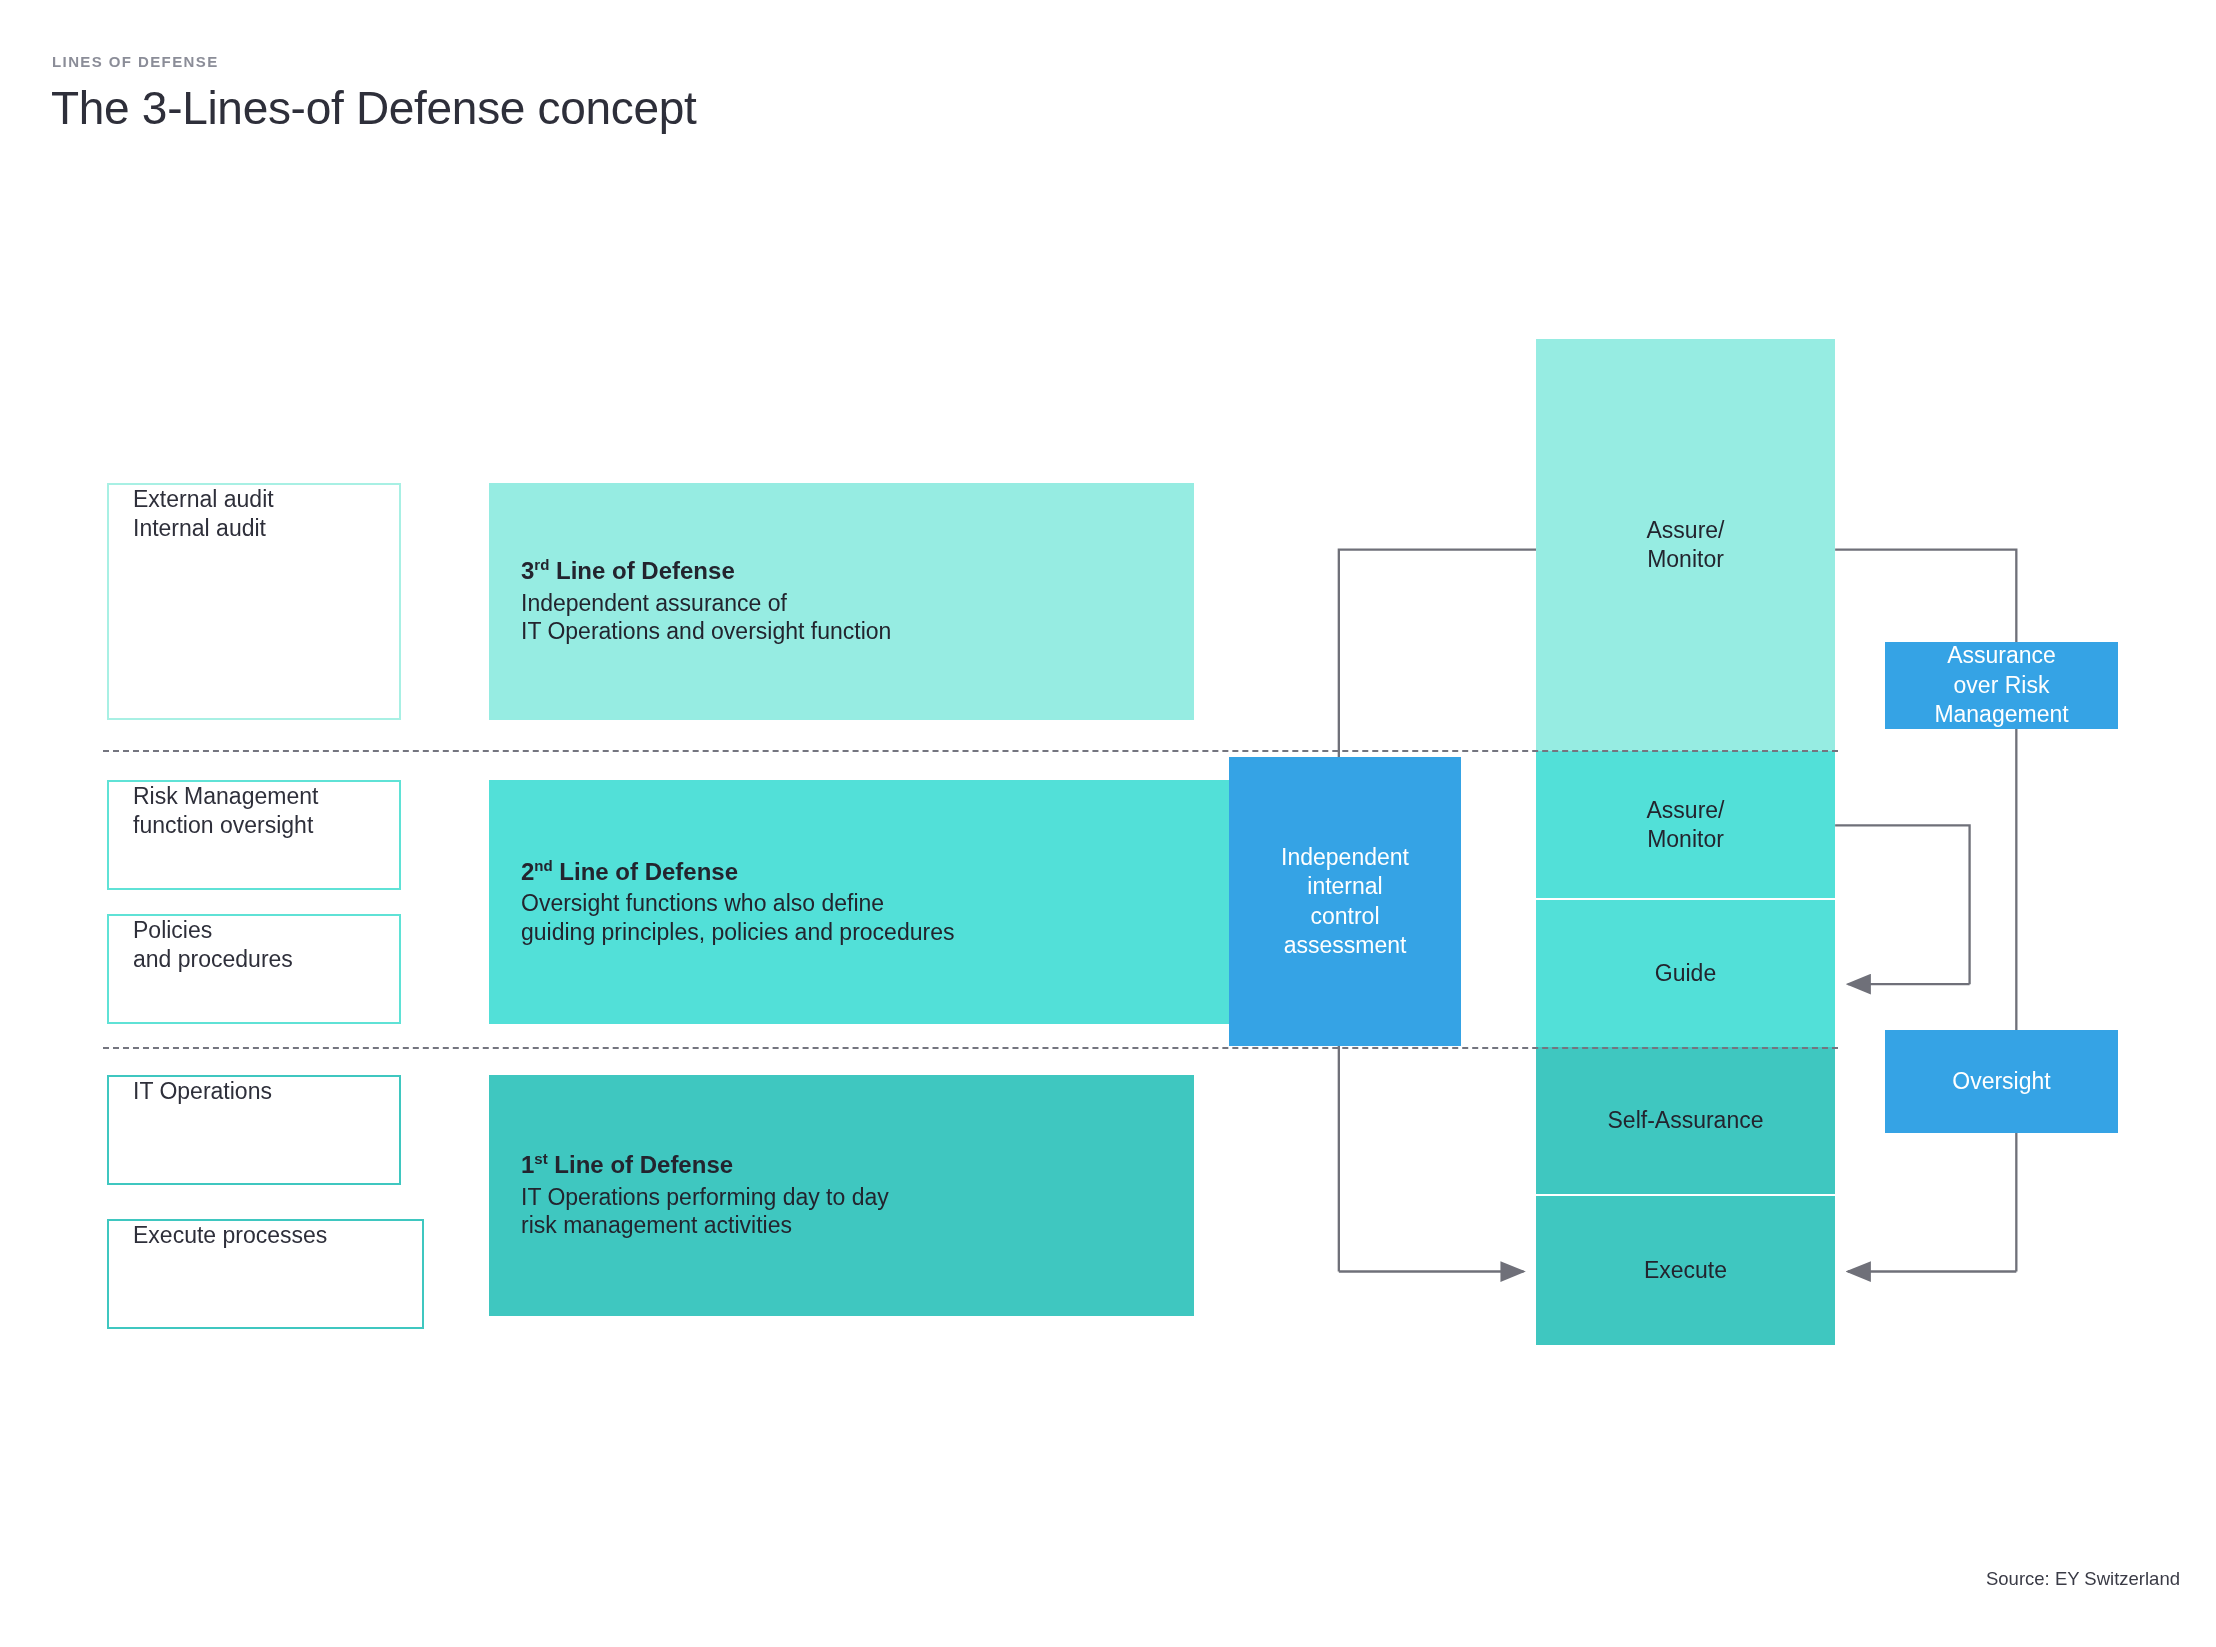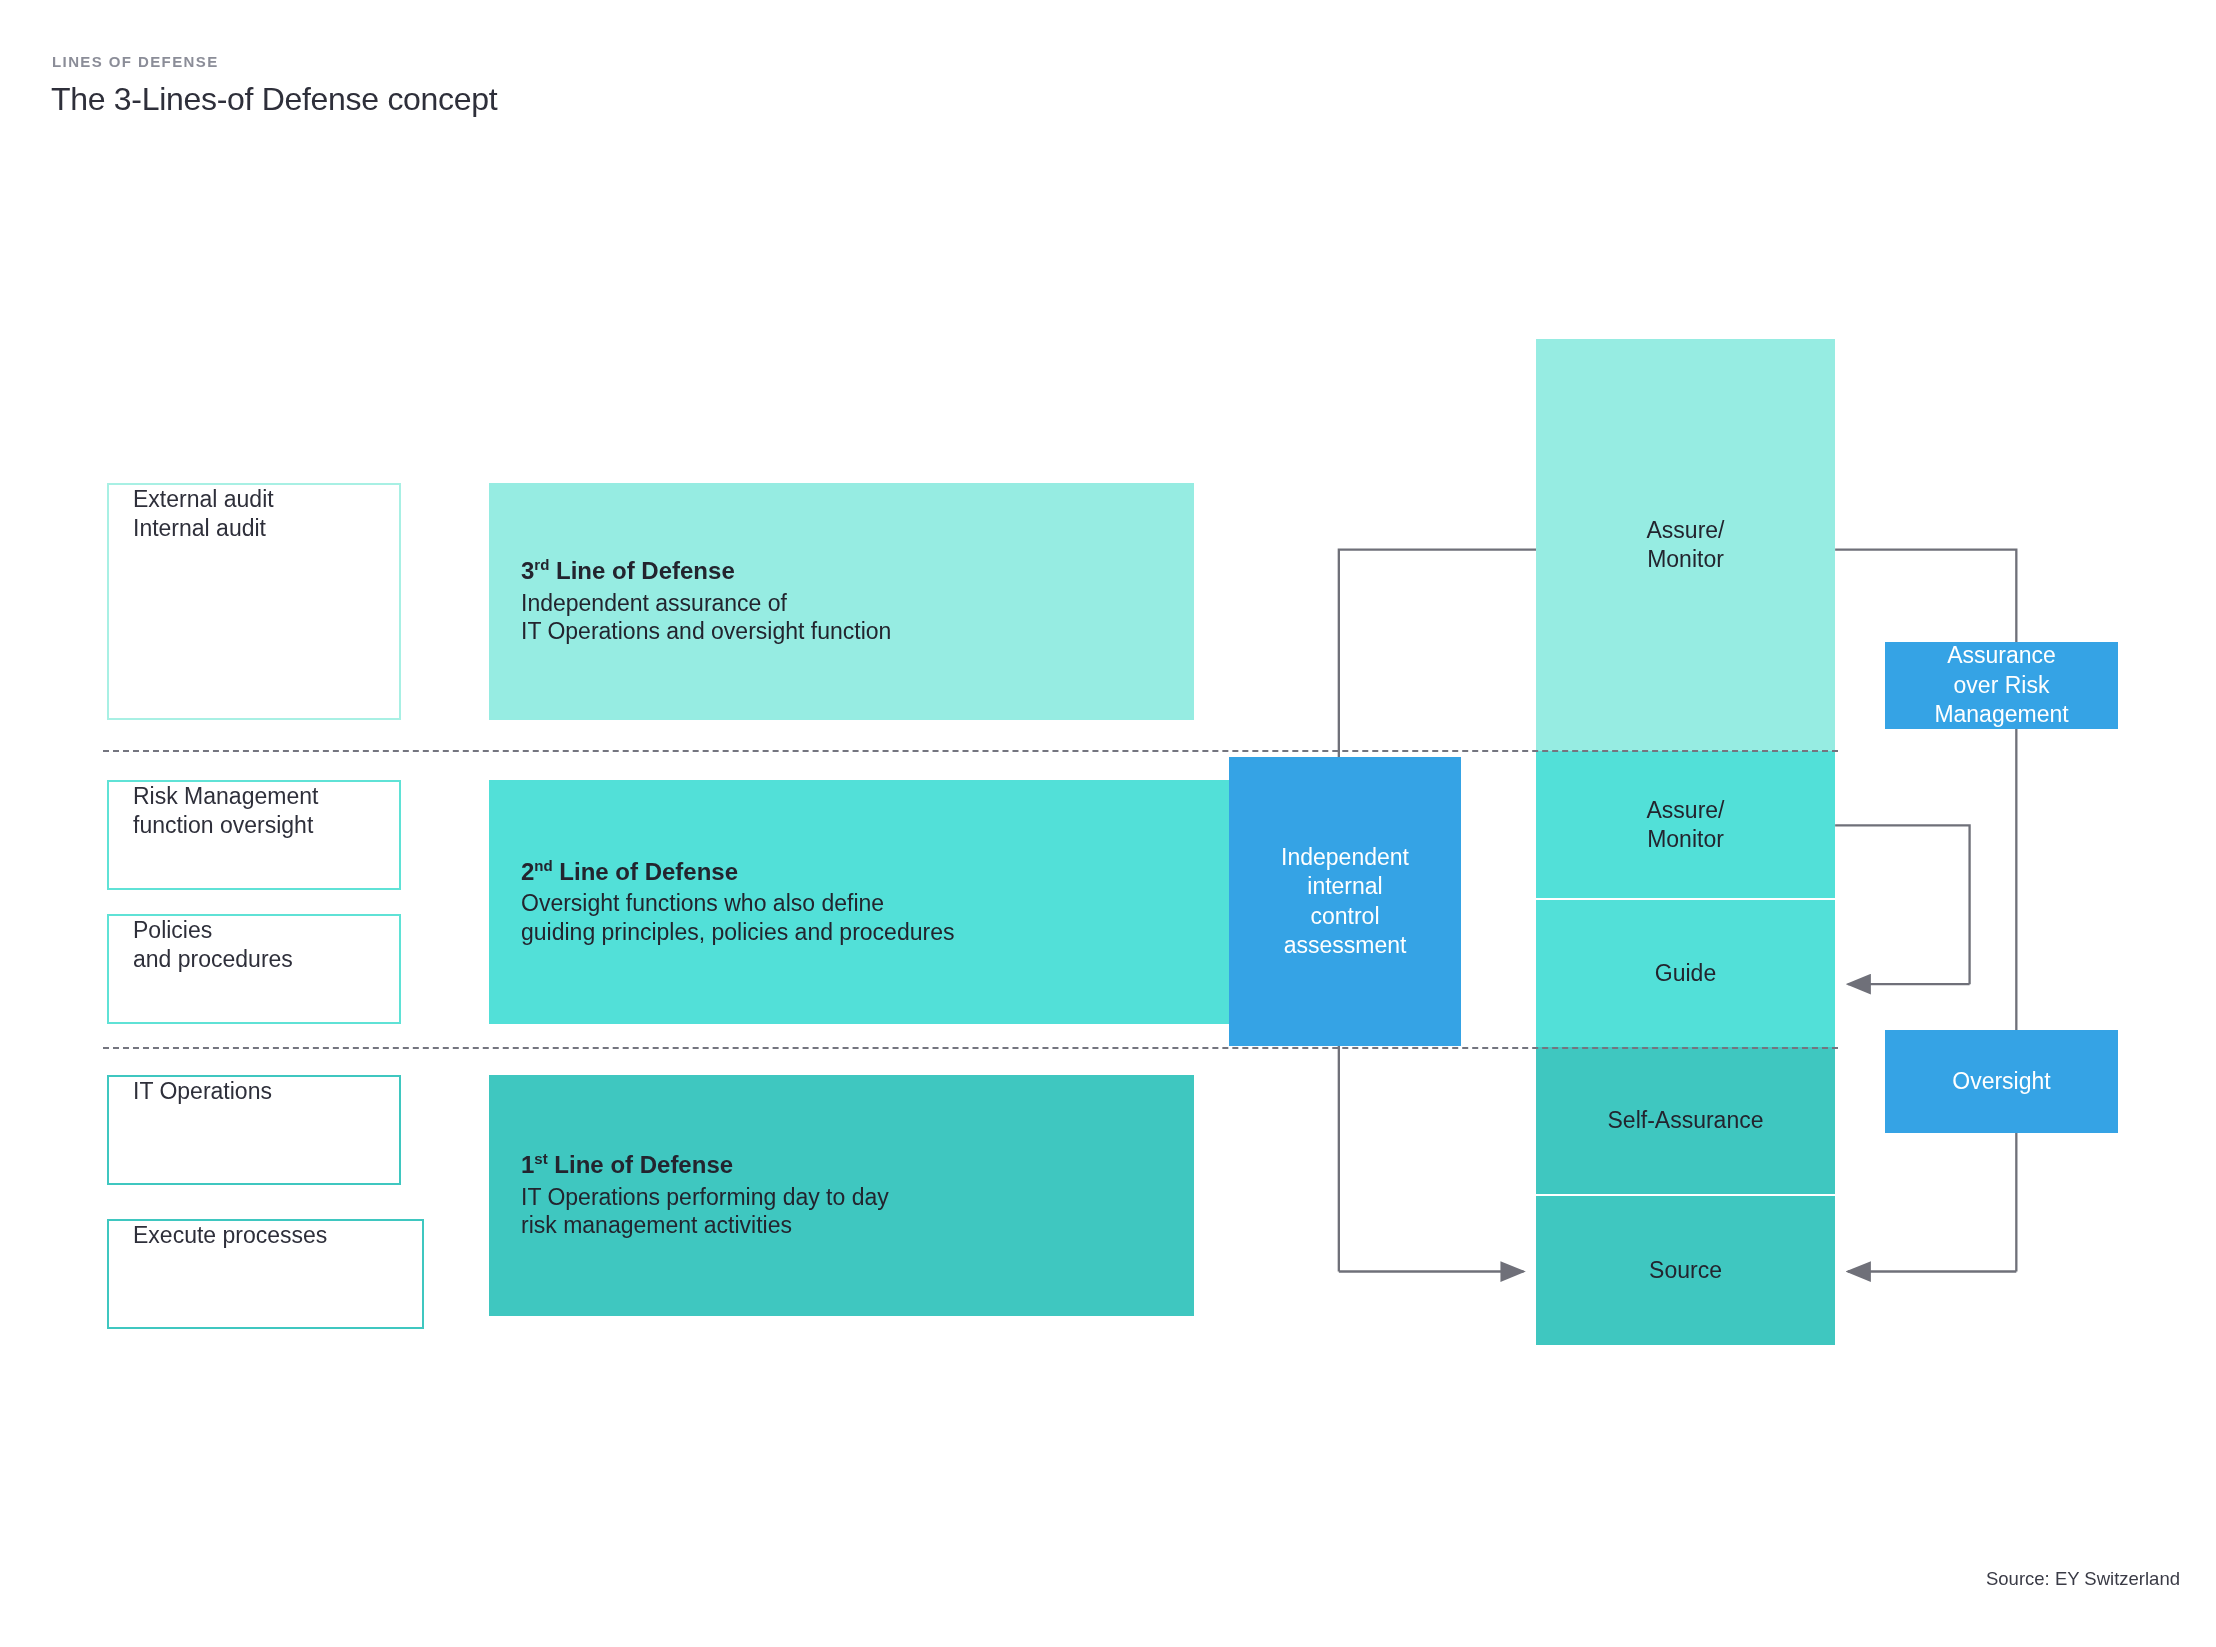--- a/index.html
+++ b/index.html
@@ -26,21 +26,21 @@
     top: 53px;
     font-size: 15px;
     letter-spacing: 1.4px;
     font-weight: 700;
     color: #8b8d98;
   }
   #page-title {
     position: absolute;
     left: 51px;
     top: 81px;
-    font-size: 32px;
+    font-size: 46px;
     font-weight: 400;
     color: #2e2f3a;
     letter-spacing: -0.3px;
     white-space: nowrap;
   }
 
   
   .band-sep {
     position: absolute;
     left: 103px;
@@ -251,21 +251,21 @@
       <span>Assure/
 Monitor</span>
     </div>
     <div class="cap-seg" style="height:147px; background:#52e0d8;">
       <span>Guide</span>
     </div>
     <div class="cap-seg" style="height:149px; background:#3fc7c0; border-bottom:2.9px solid #ffffff;">
       <span>Self-Assurance</span>
     </div>
     <div class="cap-seg" style="height:149px; background:#3fc7c0;">
-      <span>Source</span>
+      <span>Execute</span>
     </div>
   </div>
 
   <div class="blue-box" style="left:1885px; top:642px; width:233px; height:87px; background:#35a3e5;">
     <span>Assurance
 over Risk
 Management</span>
   </div>
 
   <div class="blue-box" style="left:1885px; top:1030px; width:233px; height:103px; background:#35a3e5;">

